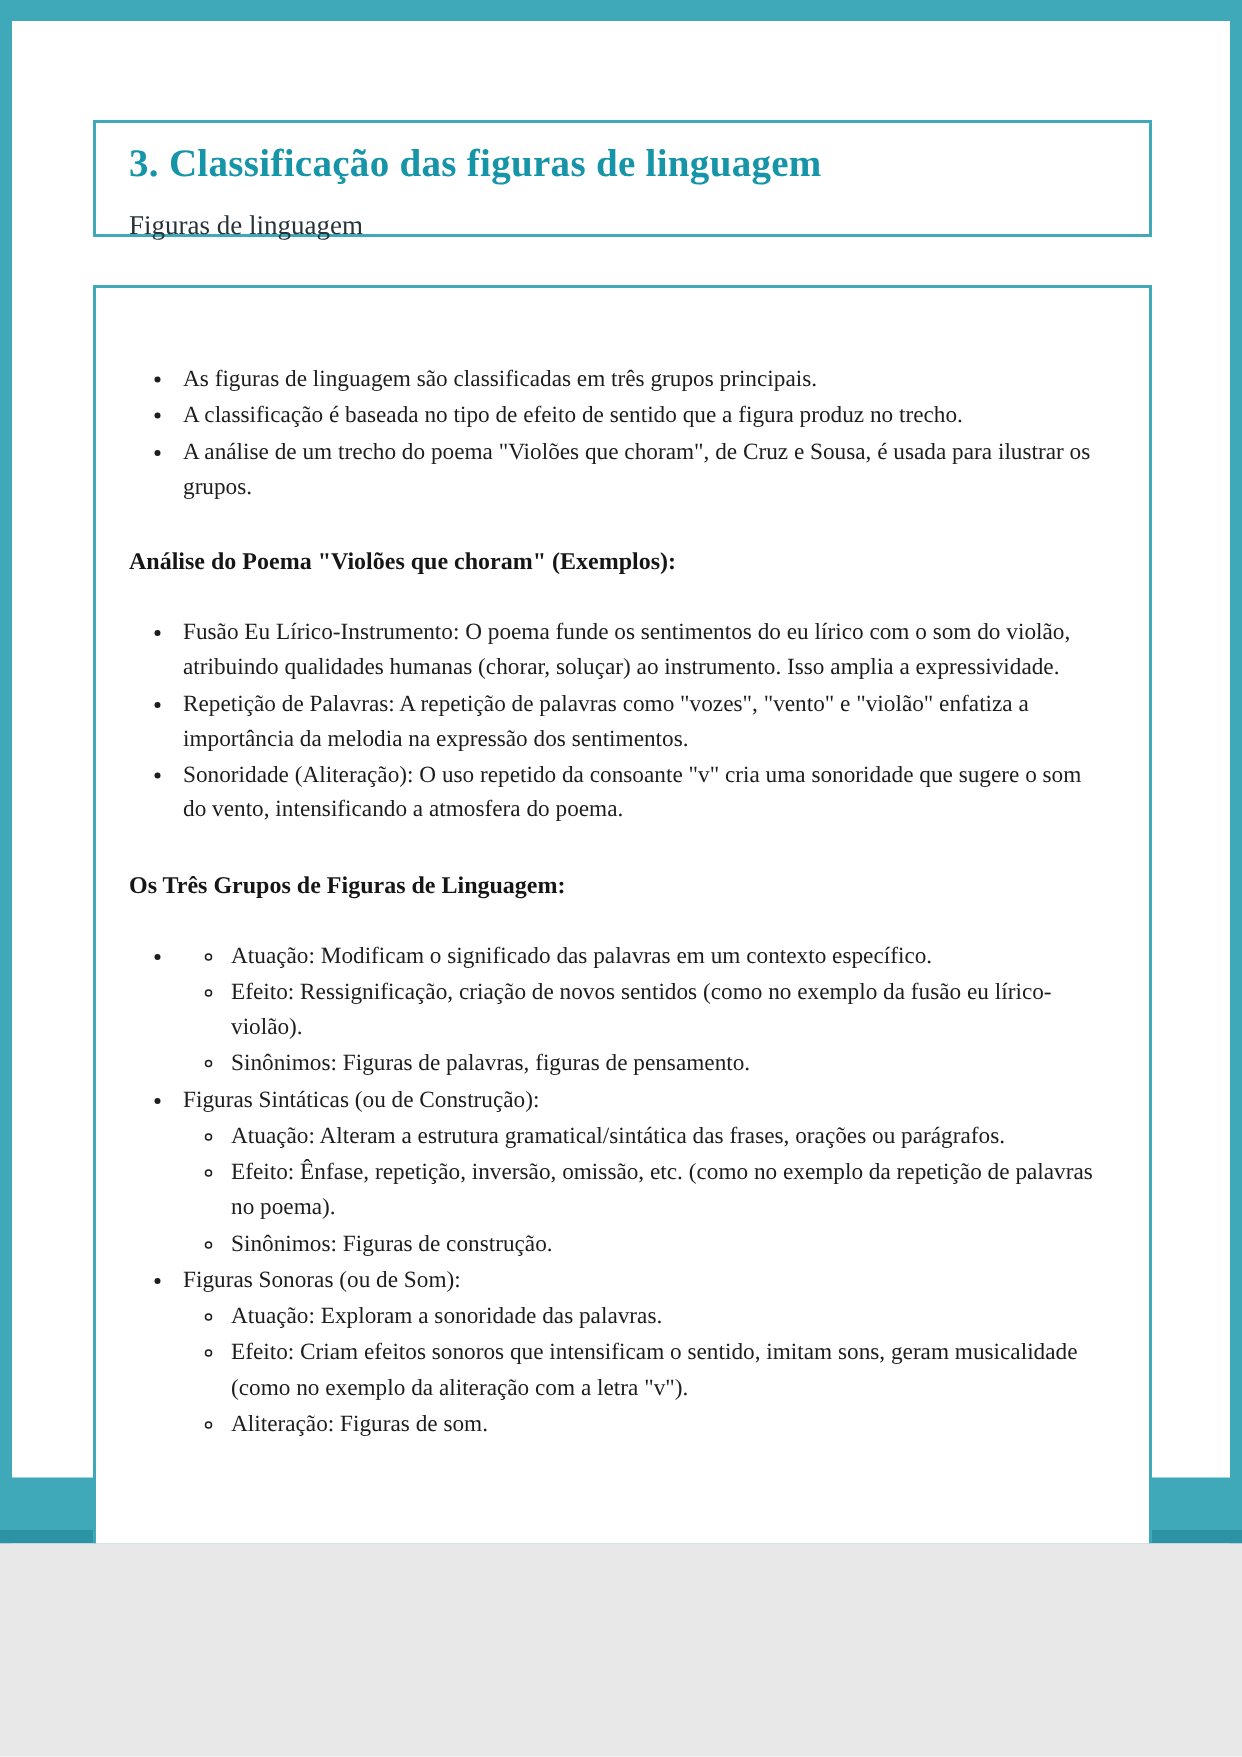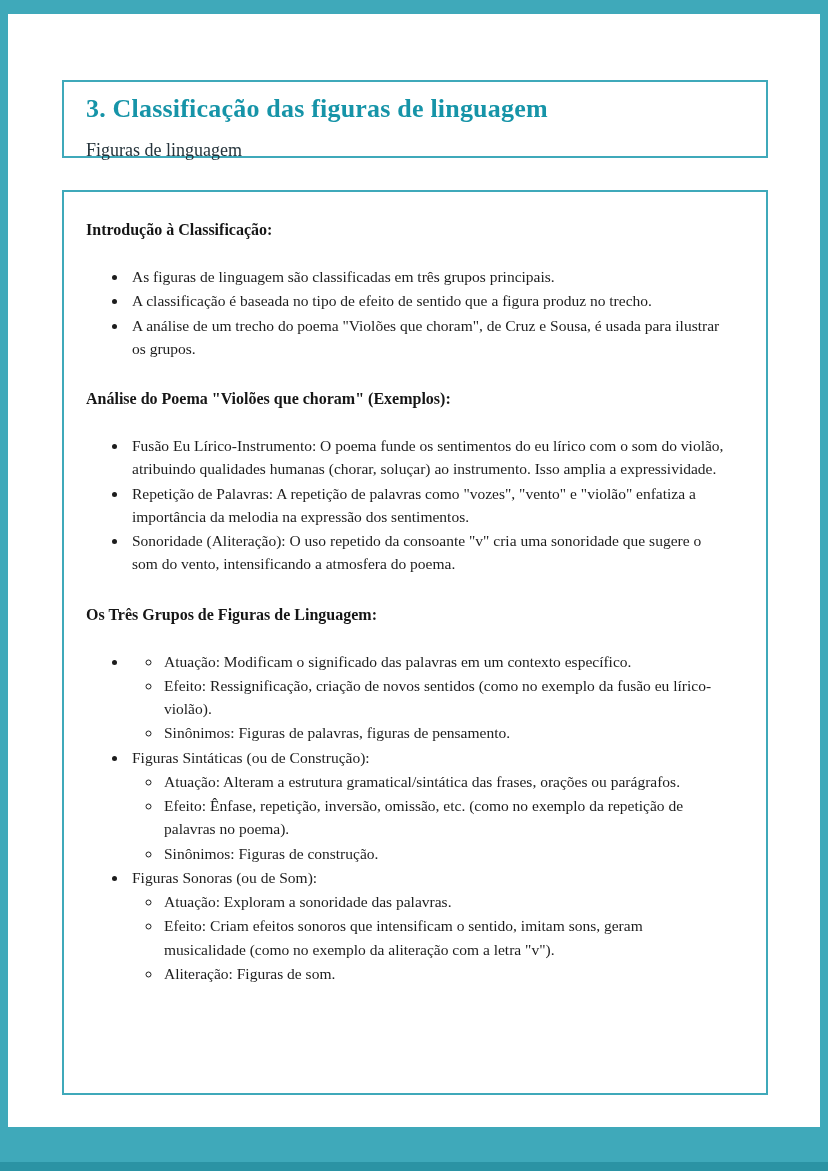--- a/index.html
+++ b/index.html
@@ -2,21 +2,21 @@
 <html style="--frame: #3fa9ba; --frame-dark: #2b93a4; --accent: #1694a8;"><head>
 <meta charset="utf-8">
 <style>
   * { box-sizing: border-box; margin: 0; padding: 0; }
   html, body { background: #e8e8e8; }
   body { font-family: "Liberation Serif", "DejaVu Serif", serif; }
 
   .page {
     position: relative;
     width: 828px;
-    height: 1171px;
+    height: 1029px;
     background: #ffffff;
     margin: 0 auto;
     overflow: hidden;
   }
 
   
   .frame-top    { position: absolute; top: 0; left: 0; width: 100%; height: 14px; background: var(--frame); }
   .frame-left   { position: absolute; top: 0; left: 0; width: 8px; height: 100%; background: var(--frame); }
   .frame-right  { position: absolute; top: 0; right: 0; width: 8px; height: 100%; background: var(--frame); }
   .frame-bottom { position: absolute; bottom: 0; left: 0; width: 100%; height: 44px; background: var(--frame); }
@@ -65,21 +65,21 @@
     color: #161616;
     margin-top: 27px;
   }
   .section-heading:first-child { margin-top: 0; }
 
   ul.l1 {
     list-style: disc outside;
     margin: 23px 0 0 0;
     padding-left: 32px;
   }
-  ul.l1 > li { margin: 1px 10px; padding-left: 4px; }
+  ul.l1 > li { margin: 1px 0; padding-left: 4px; }
 
   ul.l2 {
     list-style: circle outside;
     margin: 0;
     padding-left: 30px;
   }
   ul.l2 > li { margin: 1px 0; padding-left: 2px; }
 </style>
 </head>
 <body>
@@ -92,21 +92,20 @@
     <div class="frame-bottom-edge"></div>
   </div>
 
   <div class="header-box">
     <div class="page-title">3. Classificação das figuras de linguagem</div>
     <div class="page-subtitle">Figuras de linguagem</div>
   </div>
 
   <div class="content-box">
     <div id="sections">
-        <div class="section-heading">Introdução à Classificação:</div>
         <ul class="l1">
           <li class="li1"><span>As figuras de linguagem são classificadas em três grupos principais.</span></li>
           <li class="li1"><span>A classificação é baseada no tipo de efeito de sentido que a figura produz no trecho.</span></li>
           <li class="li1"><span>A análise de um trecho do poema "Violões que choram", de Cruz e Sousa, é usada para ilustrar os grupos.</span></li>
         </ul>
         <div class="section-heading">Análise do Poema "Violões que choram" (Exemplos):</div>
         <ul class="l1">
           <li class="li1"><span>Fusão Eu Lírico-Instrumento: O poema funde os sentimentos do eu lírico com o som do violão, atribuindo qualidades humanas (chorar, soluçar) ao instrumento. Isso amplia a expressividade.</span></li>
           <li class="li1"><span>Repetição de Palavras: A repetição de palavras como "vozes", "vento" e "violão" enfatiza a importância da melodia na expressão dos sentimentos.</span></li>
           <li class="li1"><span>Sonoridade (Aliteração): O uso repetido da consoante "v" cria uma sonoridade que sugere o som do vento, intensificando a atmosfera do poema.</span></li>

